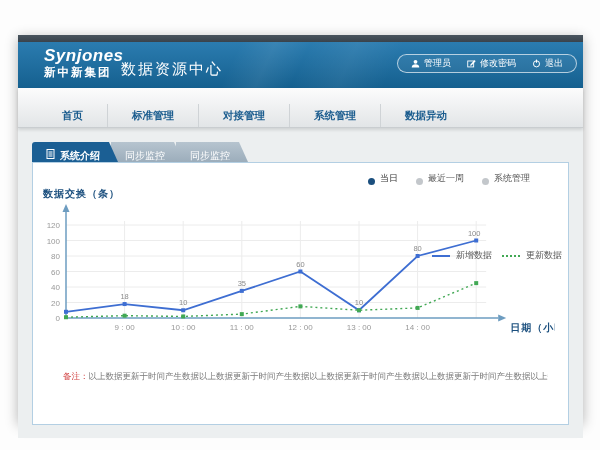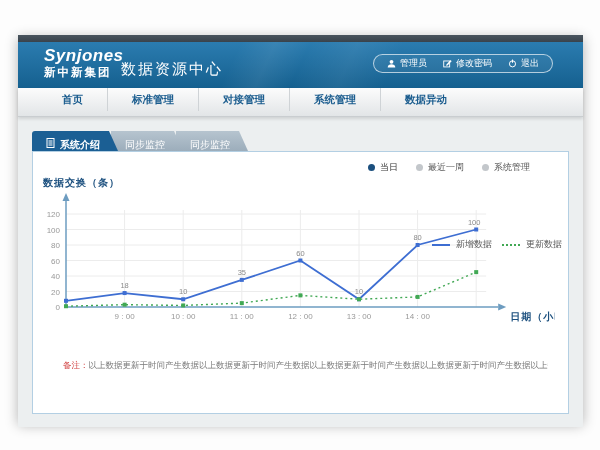--- a/index.html
+++ b/index.html
@@ -18,31 +18,31 @@
       linear-gradient(115deg, rgba(255,255,255,0) 38%, rgba(255,255,255,.07) 44%, rgba(255,255,255,0) 50%, rgba(255,255,255,.06) 58%, rgba(255,255,255,0) 66%),
       linear-gradient(180deg,#2b7cb0,#15608f);
     color:#fff;
   }
   .logo { position:absolute; left:26px; top:5px; line-height:1.1; cursor:default; }
   .logo-en { font-size:17px; font-weight:bold; font-style:italic; letter-spacing:.5px; }
   .logo-cn { font-size:11.5px; font-weight:bold; letter-spacing:2px; text-align:left; }
   .app-title { position:absolute; left:103px; top:18px; font-size:15px; letter-spacing:2px; }
 
   .userbar {
-    position:absolute; right:30px; top:12px; height:19px;
+    position:absolute; right:6px; top:12px; height:19px;
     display:flex; align-items:center; gap:16px;
     border:1px solid rgba(255,255,255,.65); border-radius:10px;
     padding:0 13px; font-size:9px; background:rgba(255,255,255,.06);
   }
   .userbar-item { display:flex; align-items:center; gap:4px; cursor:pointer; white-space:nowrap; }
   .userbar-item svg { display:block; }
 
   
   .navbar {
-    height:29px; display:flex; align-items:flex-start;
+    height:40px; display:flex; align-items:flex-end;
     background:linear-gradient(180deg,#fcfcfc,#e2e5e7);
     border-bottom:1px solid #c9cdd0; box-shadow:0 2px 3px rgba(0,0,0,.12);
     position:relative; z-index:3; padding-left:20px;
   }
   .nav-item {
     padding:0 24px; font-size:10.5px; font-weight:bold; color:#1a5c8e;
     line-height:23px; cursor:pointer;
   }
   .nav-item + .nav-item { border-left:1px solid #cfd3d6; }
 
@@ -64,21 +64,21 @@
   }
   .tab:nth-child(2){ z-index:1; }
 
   .panel {
     position:absolute; left:14px; right:14px; top:34px; height:263px;
     background:#fff; border:1px solid #b3cfe3;
   }
 
   
   .view-filters { position:absolute; top:9px; right:38px; display:flex; gap:18px; }
-  .radio-item { display:flex; align-items:center; gap:5px; font-size:9px; color:#555; cursor:pointer; }
+  .radio-item { display:flex; align-items:flex-end; gap:5px; font-size:9px; color:#555; cursor:pointer; }
   .radio-dot { width:7px; height:7px; border-radius:50%; background:#c3c7cb; }
   .radio-item.selected .radio-dot { background:#1b4f7e; }
   .radio-item.selected { color:#333; }
 
   .y-axis-title { position:absolute; left:10px; top:24px; font-size:10px; font-weight:bold; color:#1b4f7e; letter-spacing:1px; }
 
   #chart-svg { position:absolute; left:10px; top:38px; }
 
   .chart-legend { position:absolute; right:6px; top:86px; display:flex; gap:10px; }
   .legend-item { display:flex; align-items:center; gap:6px; font-size:9px; color:#555; }

